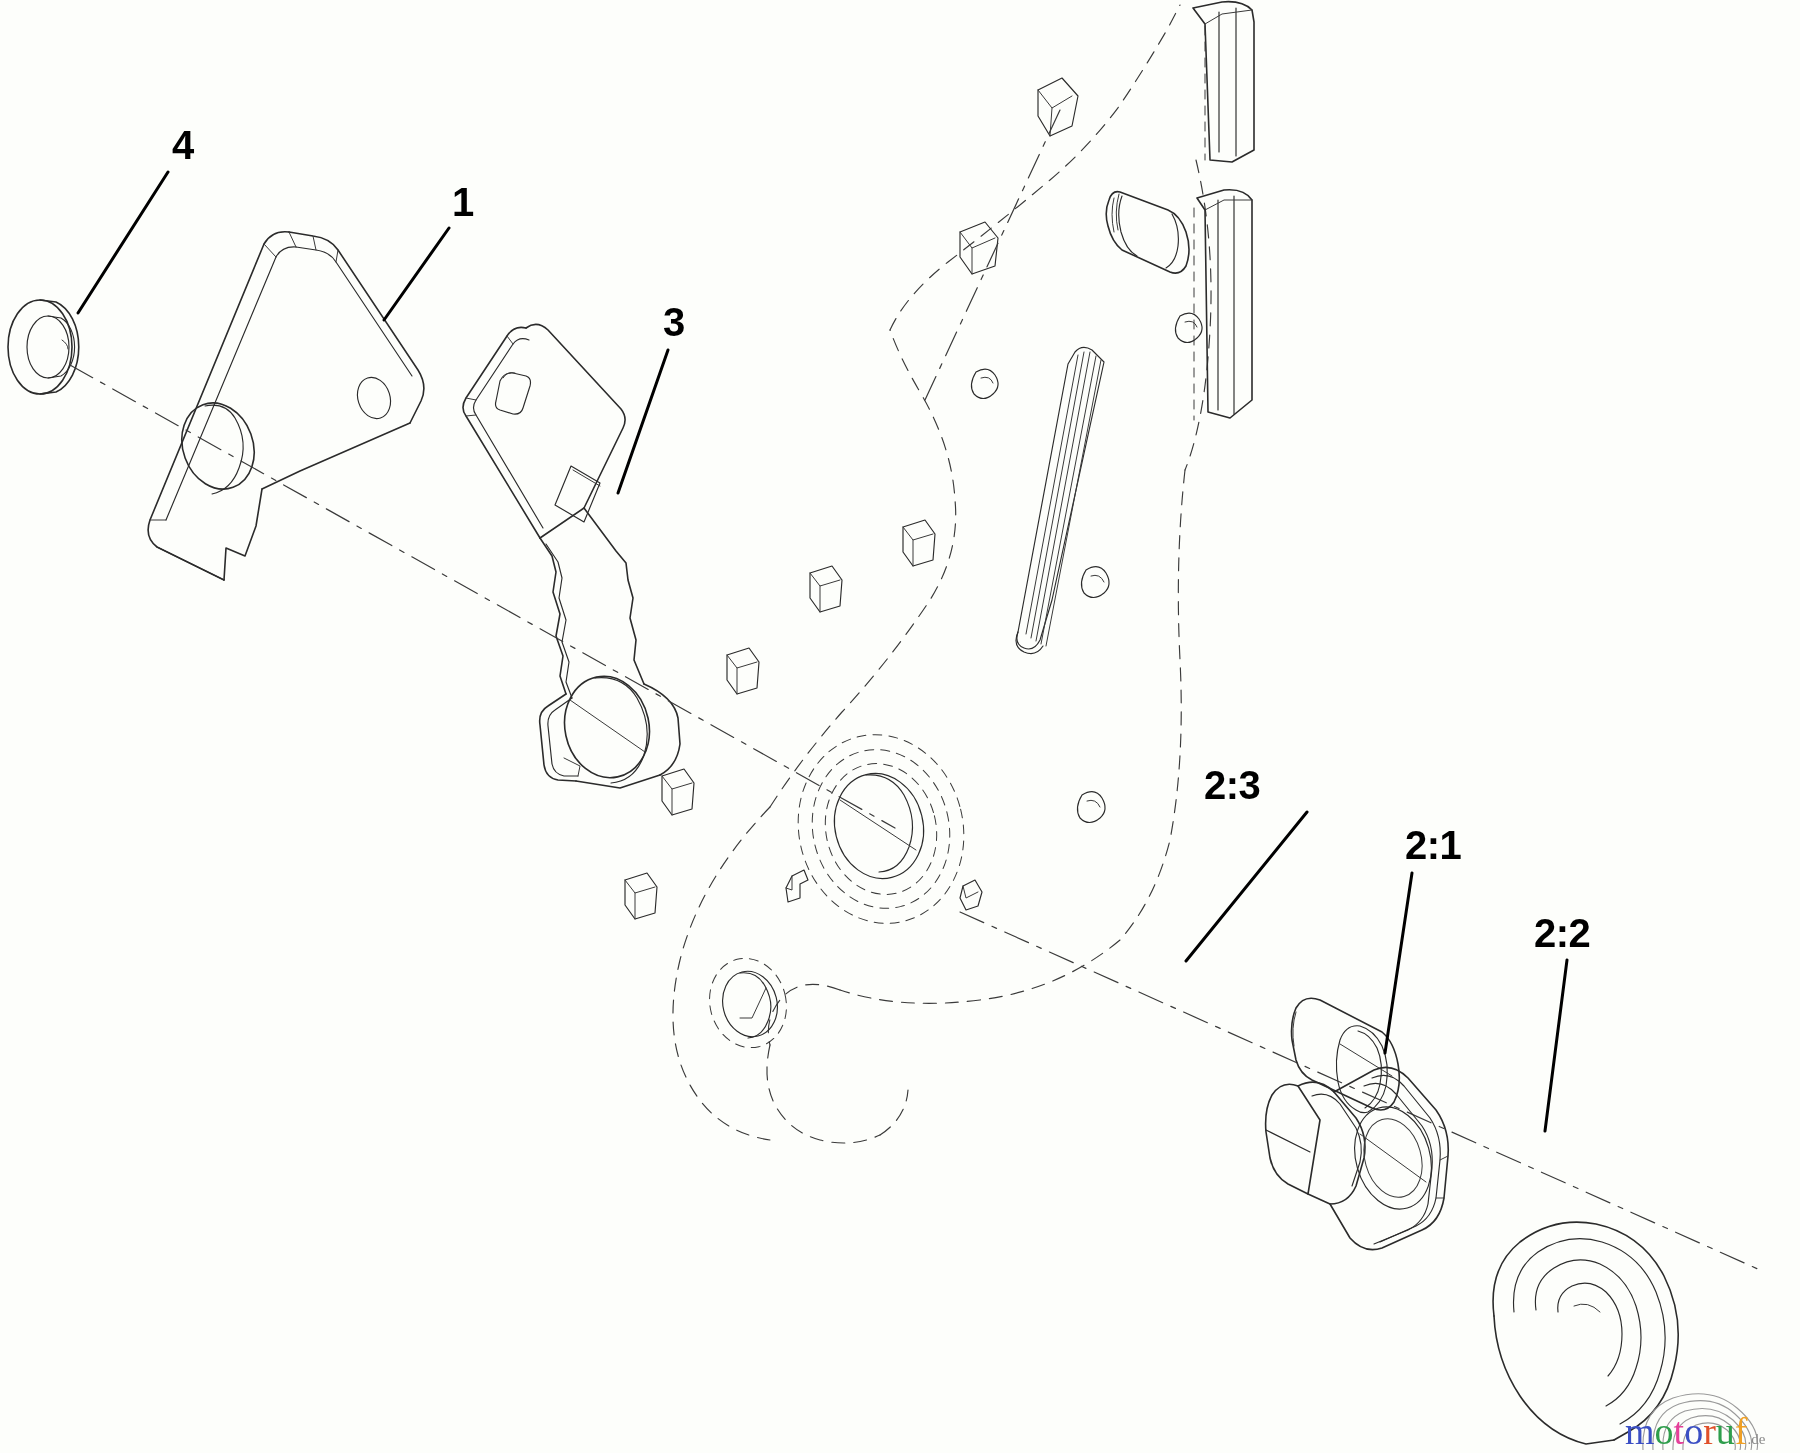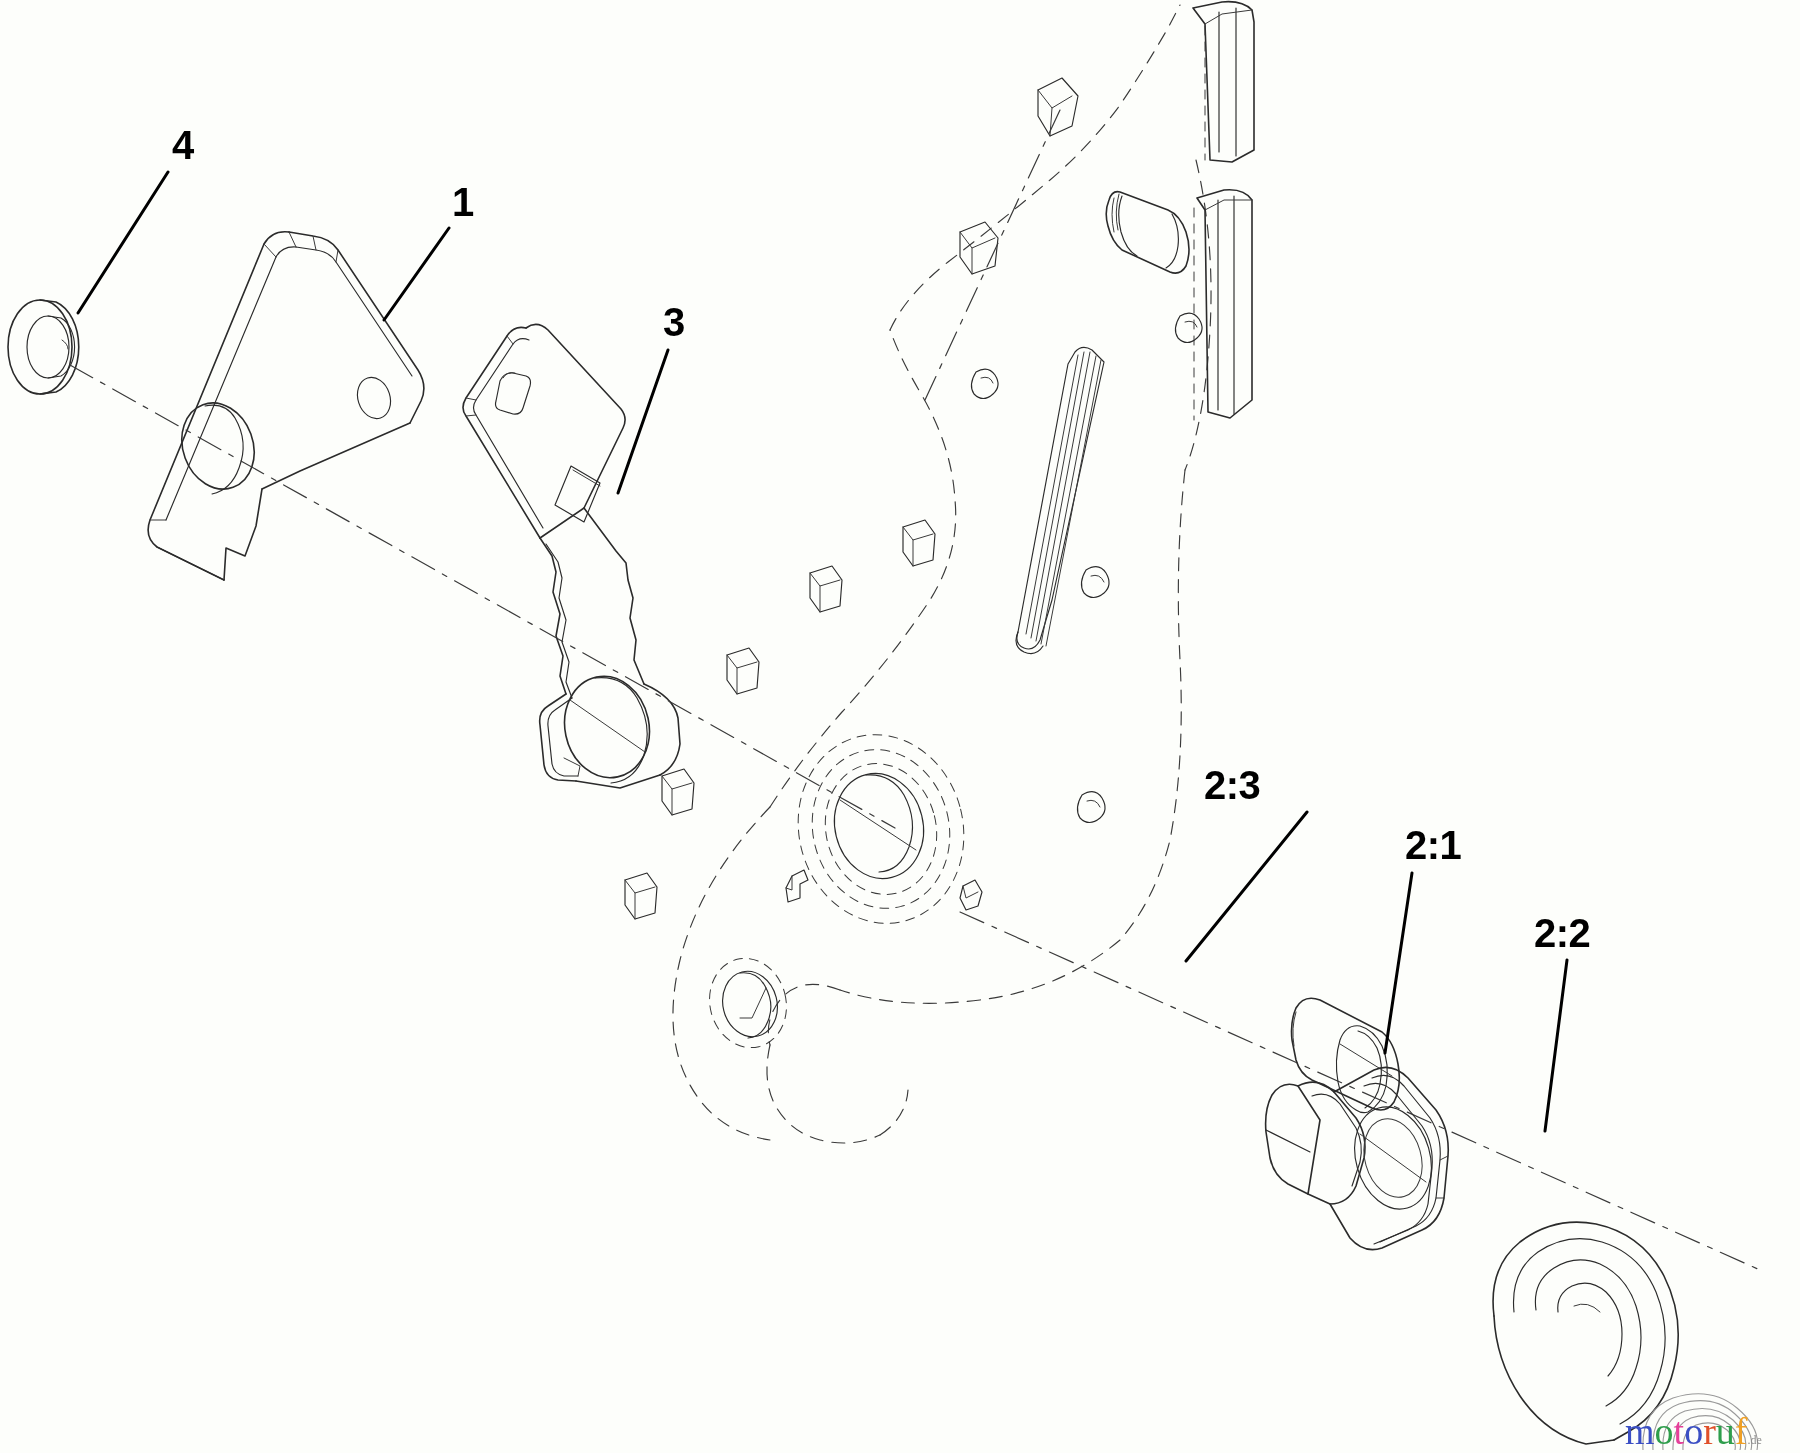--- a/index.html
+++ b/index.html
@@ -45,21 +45,21 @@
     position: absolute;
     left: 0;
     top: 20px;
     font-family: "Liberation Serif", serif;
     font-size: 38px;
     line-height: 1;
     white-space: nowrap;
   }
   .wm-text span { font-weight: 400; }
   .wm-suffix {
-    font-size: 12px;
+    font-size: 15px;
     color: #8a8a8a;
   }
 </style>
 </head>
 <body>
 
 <div id="sheet">
 
   <svg id="drawing" viewBox="0 0 1800 1453" xmlns="http://www.w3.org/2000/svg">
     <defs>

